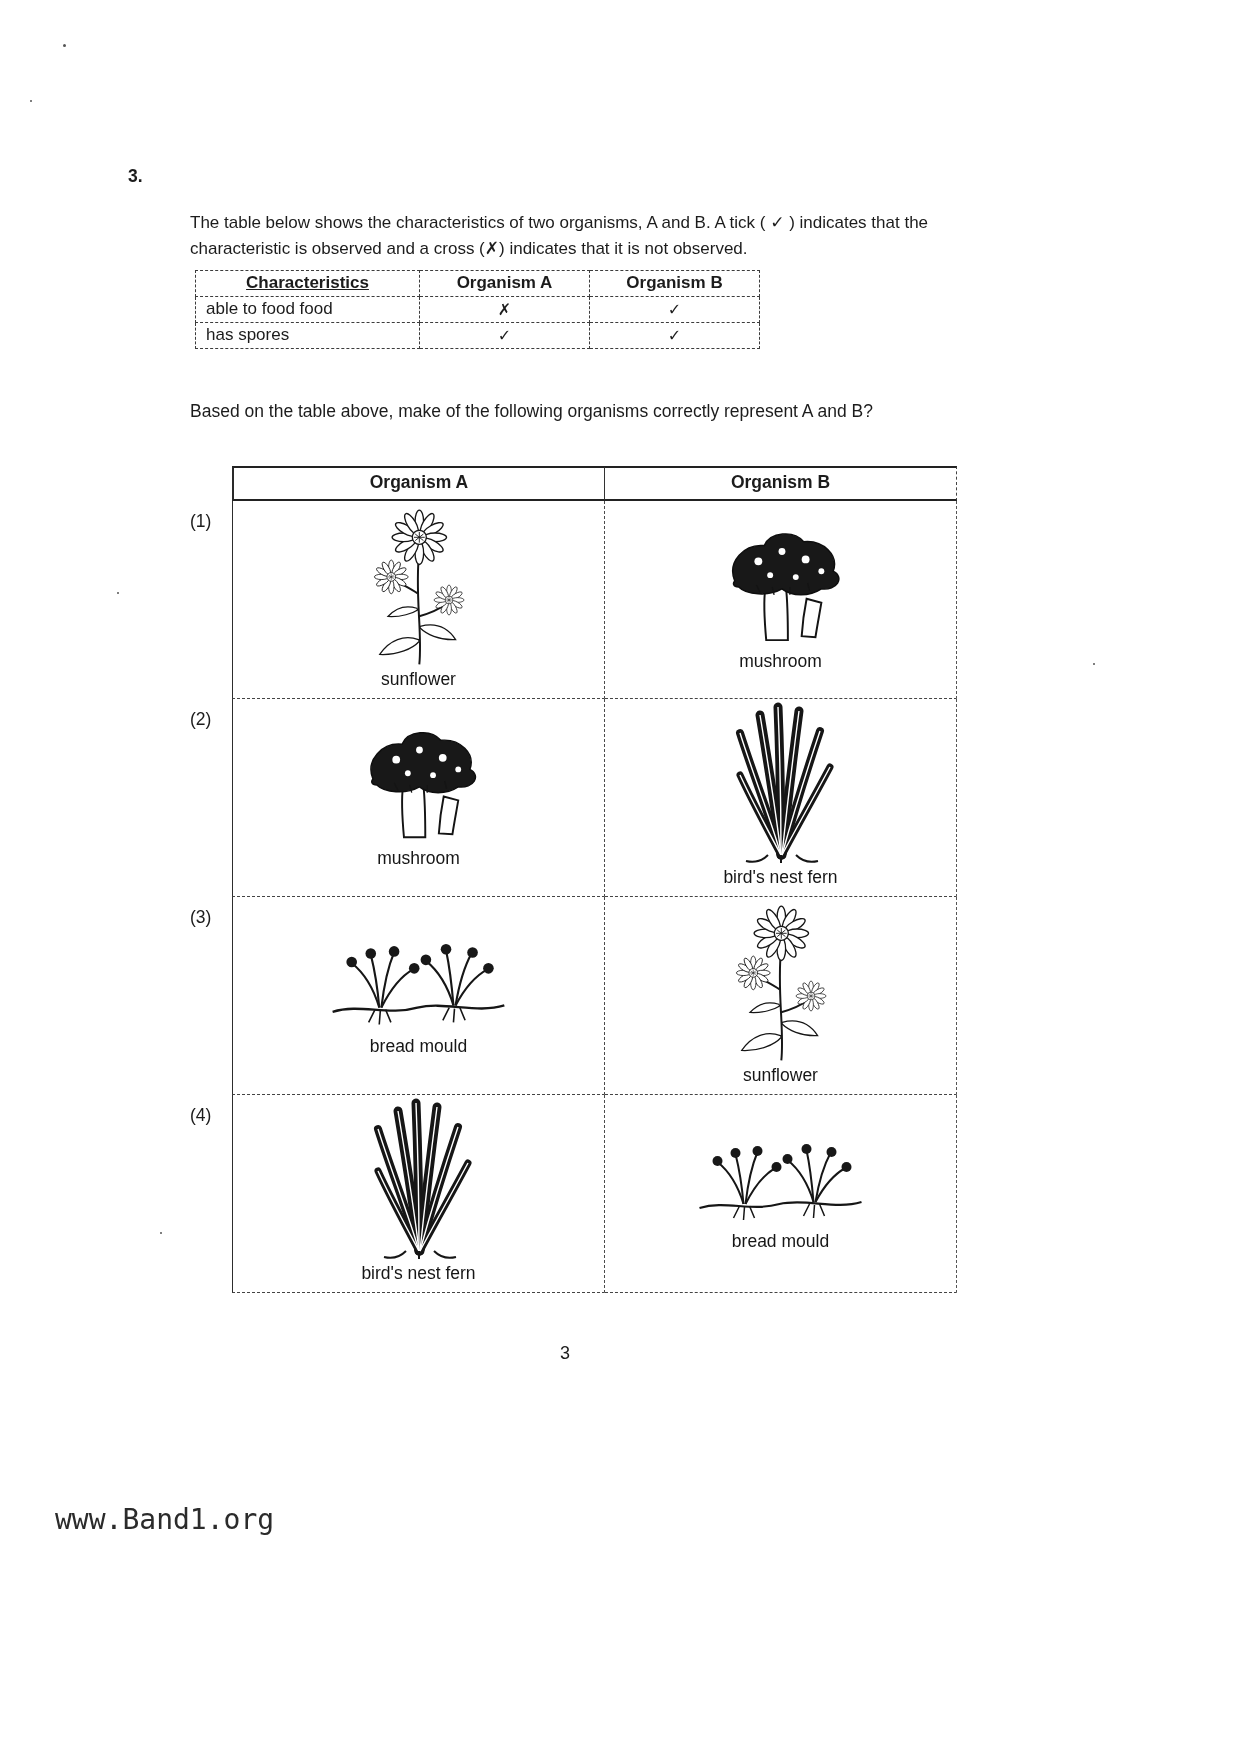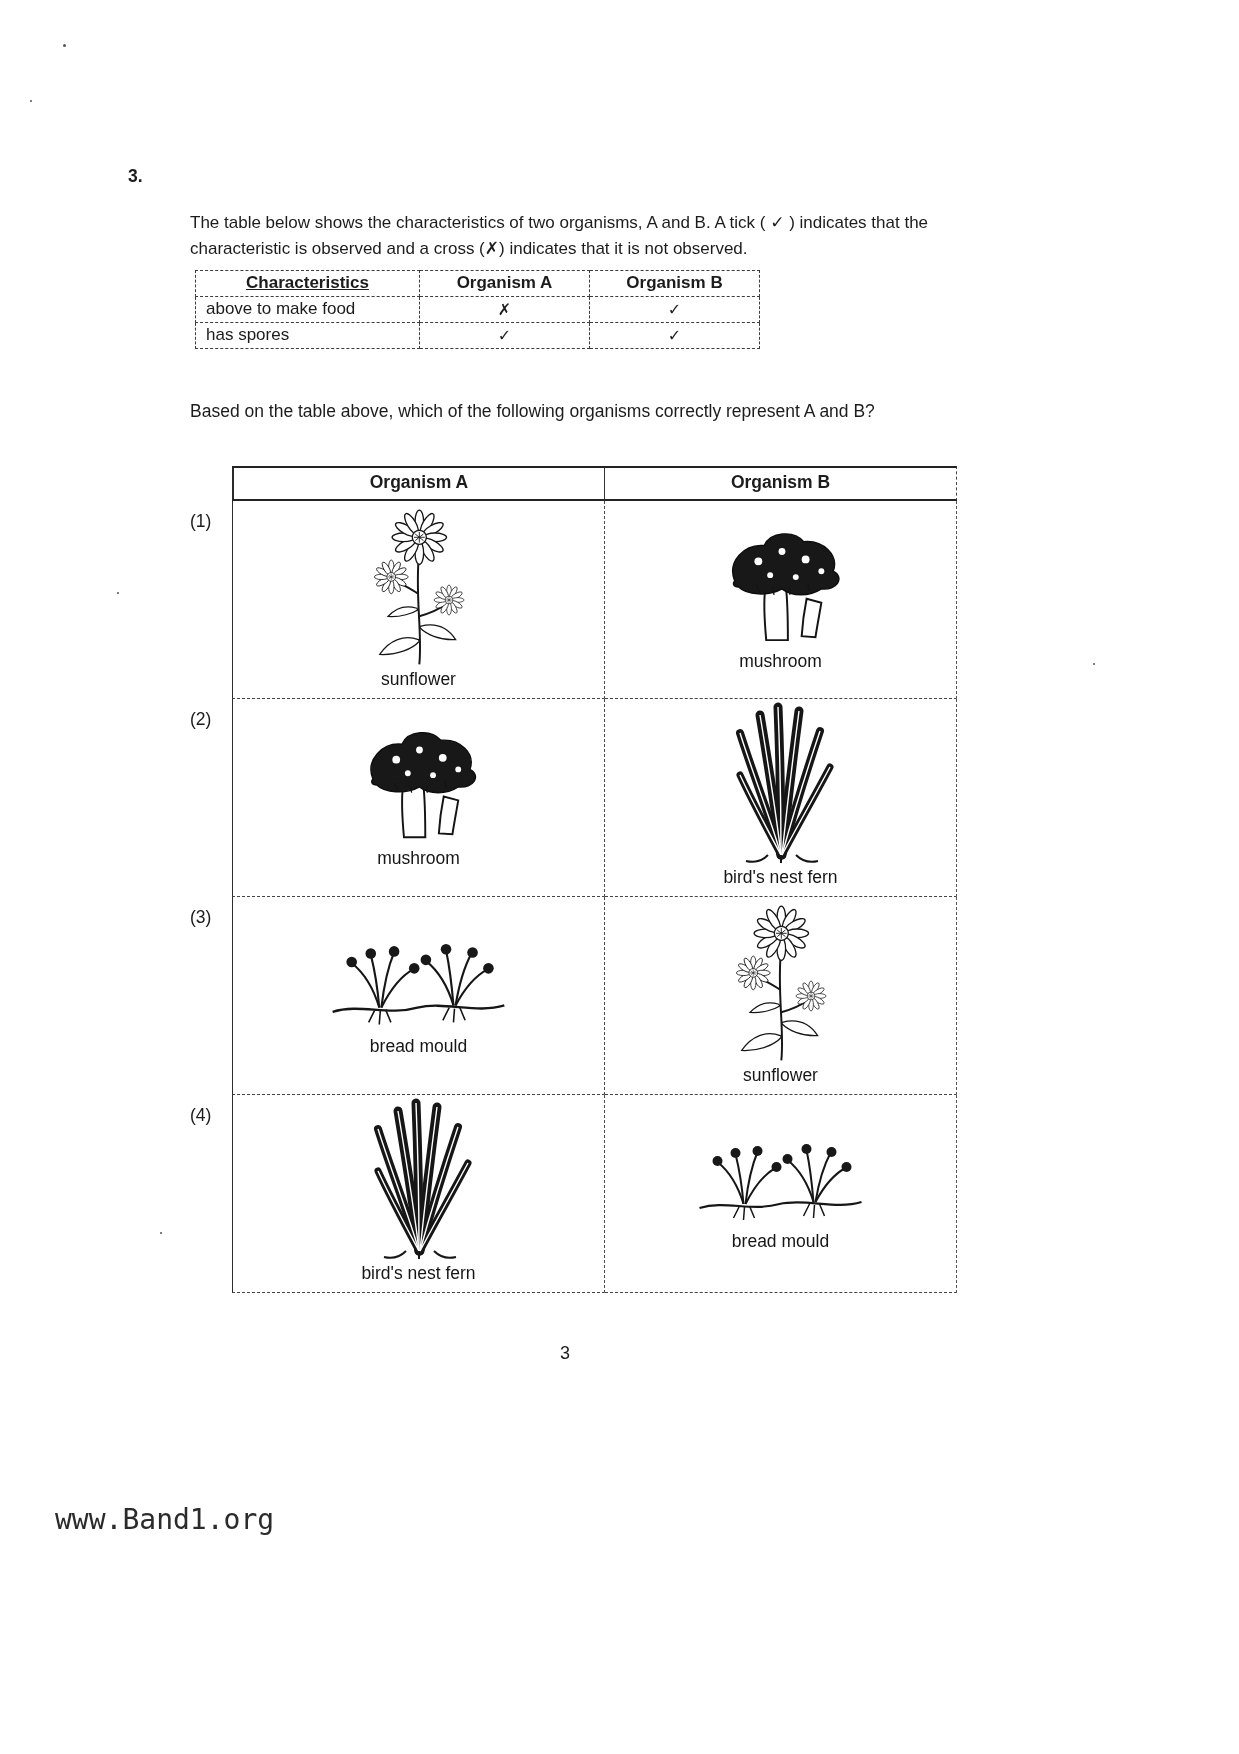--- a/index.html
+++ b/index.html
@@ -177,33 +177,33 @@
   </div>
 
   <table class="char-table">
     <tbody>
         <tr>
       <th class="char-col">Characteristics</th>
       <th class="mark-col">Organism A</th>
       <th class="mark-col">Organism B</th>
     </tr>
     <tr>
-      <td>above to make food</td>
+      <td>able to food food</td>
       <td class="mark">✗</td>
       <td class="mark">✓</td>
     </tr>
     <tr>
       <td>has spores</td>
       <td class="mark">✓</td>
       <td class="mark">✓</td>
     </tr>
   </tbody>
     </table>
 
-  <div class="prompt">Based on the table above, which of the following organisms correctly represent A and B?</div>
+  <div class="prompt">Based on the table above, make of the following organisms correctly represent A and B?</div>
 
   <div class="options">
     <div class="options-grid">
       <div class="corner"></div>
       <div class="hdr a">Organism A</div>
       <div class="hdr b">Organism B</div>
 
       <div class="opt-num">(1)</div>
       <div class="cell a">
         <svg class="illus" width="155" height="190">

